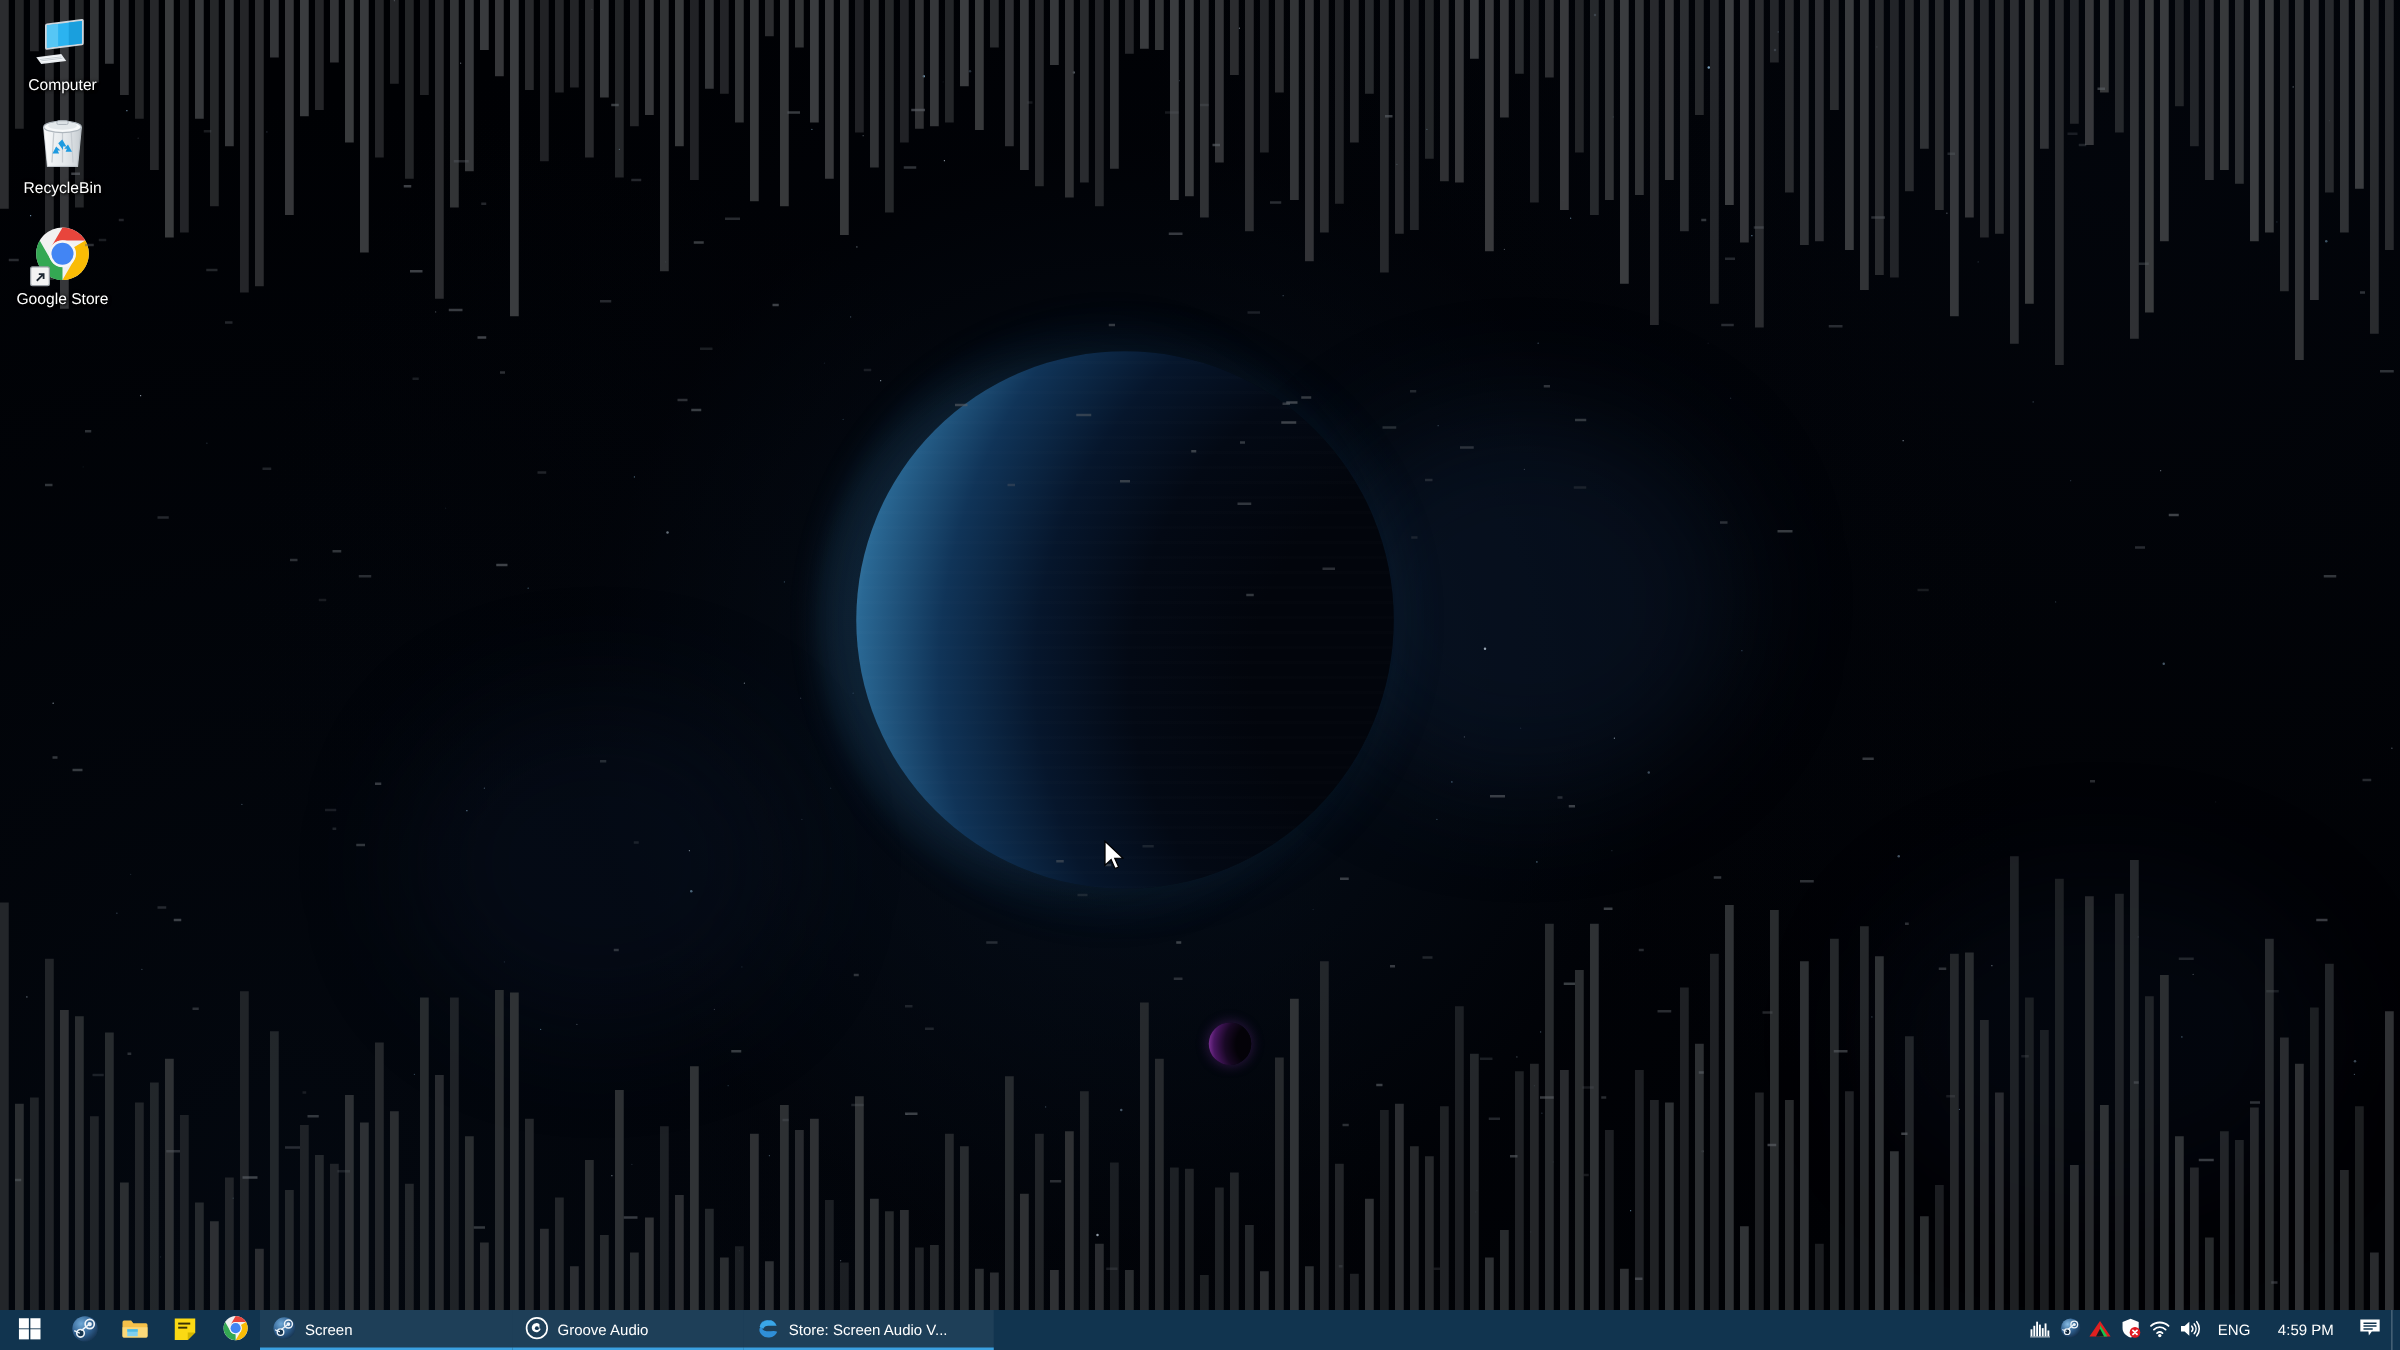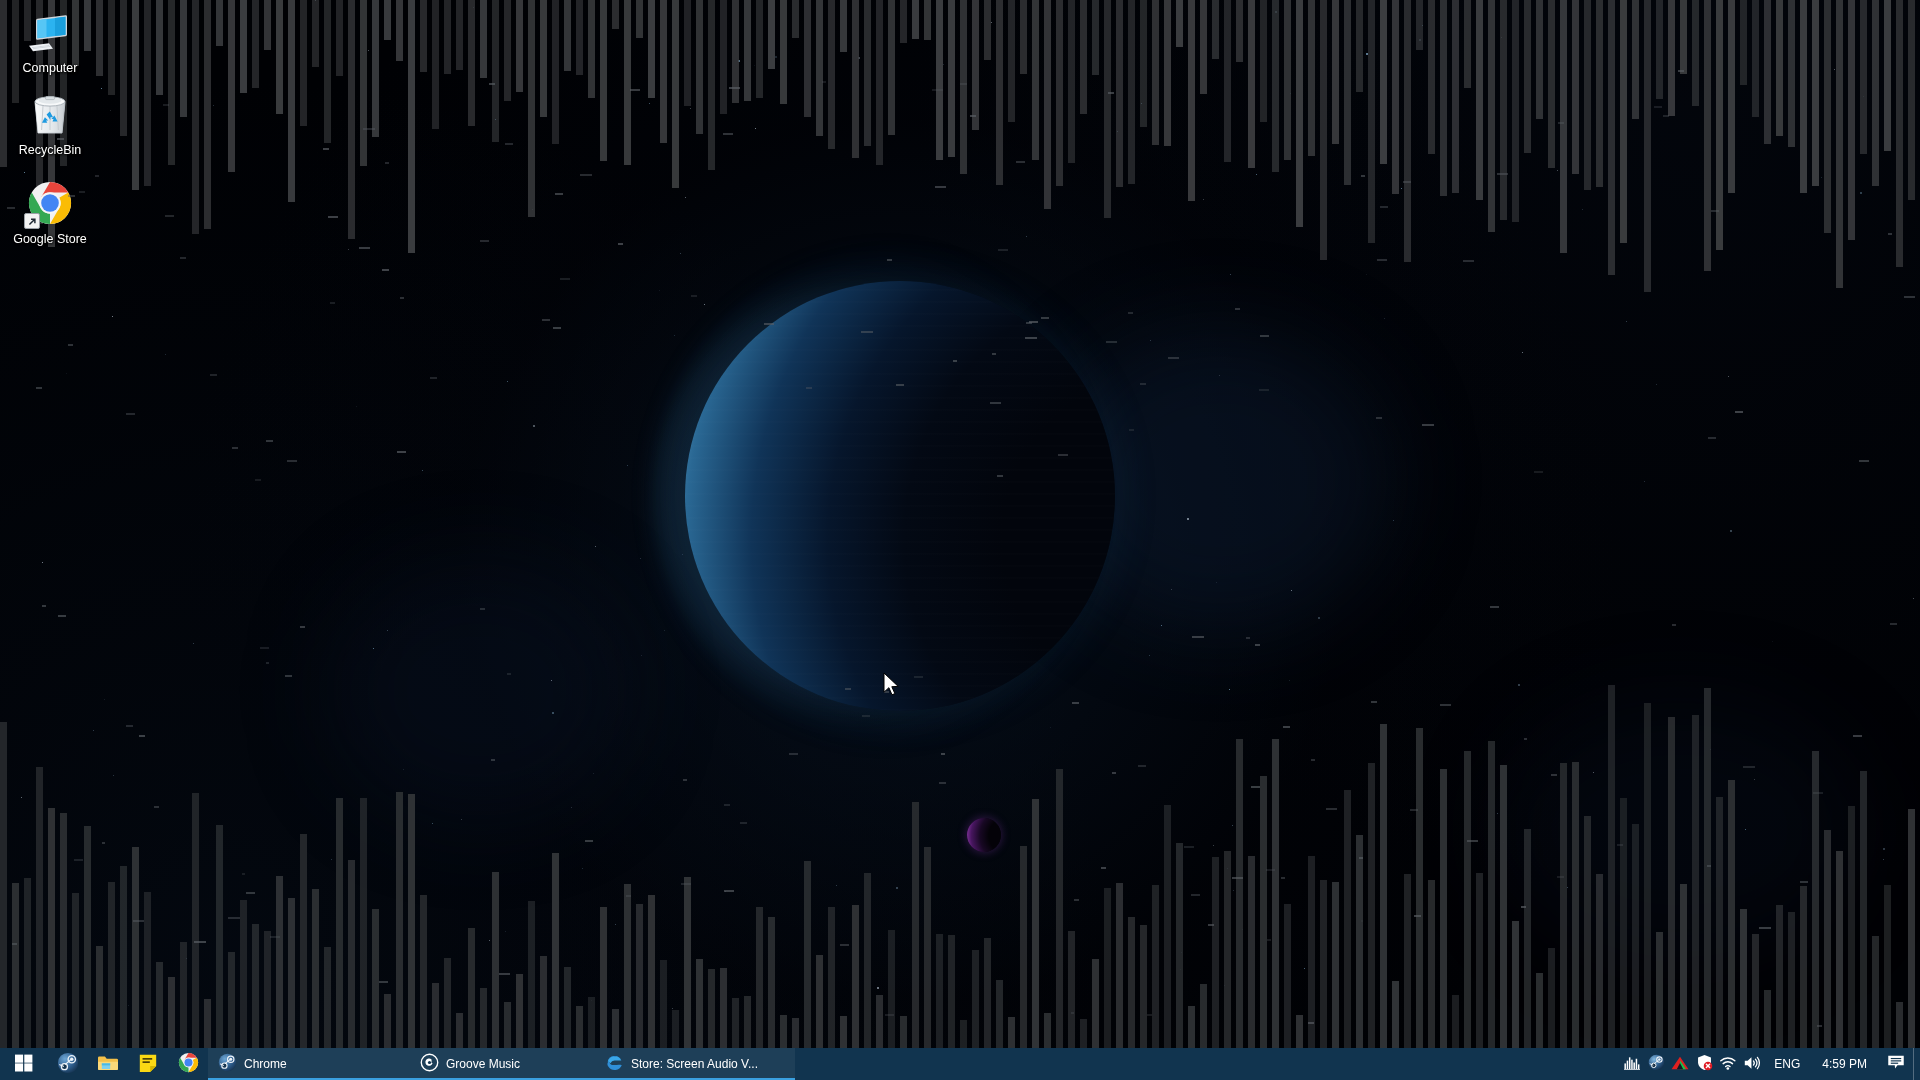--- a/index.html
+++ b/index.html
@@ -986,33 +986,33 @@
             <stop offset="1" stop-color="#0f2840"></stop>
           </radialGradient>
         </defs>
         <circle cx="16.1" cy="7.9" r="4.0" fill="none" stroke="#eef4f9" stroke-width="1.5"></circle>
         <circle cx="16.1" cy="7.9" r="1.9" fill="#eef4f9"></circle>
         <circle cx="8.1" cy="16.0" r="3.3" fill="#16354f" stroke="#eef4f9" stroke-width="1.4"></circle>
         <path d="M3.0 13.9 L7.0 15.6" stroke="#eef4f9" stroke-width="1.3" stroke-linecap="round"></path>
         <path d="M9.3 13.2 L14.4 9.0" stroke="#eef4f9" stroke-width="1.3" stroke-linecap="round"></path>
       </svg>
     </span>
-    <span class="tlabel">Chrome</span>
+    <span class="tlabel">Screen</span>
     <span class="task-underline"></span>
   </div>
 
   <div class="task-btn" style="min-width:185px;">
     <span>
       <svg width="19" height="19" viewBox="0 0 24 24">
         <circle cx="12" cy="12" r="10.4" fill="none" stroke="#ffffff" stroke-width="1.7"></circle>
         <path d="M14.6 8.2 A4.6 4.6 0 1 0 15.9 12.6 L14.6 12.6 L14.6 8.2 Z" fill="#ffffff"></path>
         <circle cx="12" cy="12" r="2.0" fill="#11344f"></circle>
       </svg>
     </span>
-    <span class="tlabel">Groove Music</span>
+    <span class="tlabel">Groove Audio</span>
     <span class="task-underline"></span>
   </div>
 
   <div class="task-btn" style="min-width:200px;">
     <span>
       <svg width="19" height="19" viewBox="0 0 24 24">
         <path d="M21.2 15.6 A9.6 9.6 0 0 1 4.4 17.4 C2.0 14.2 3.3 10.6 6.2 9.4 C5.0 12.6 7.0 15.0 10.4 15.2 C14.2 15.4 18.6 14.2 21.2 15.6 Z" fill="#2f8fd8"></path>
         <path d="M3.4 10.8 A9.0 9.0 0 0 1 20.6 9.5 H12.2 A5.6 5.6 0 0 0 6.9 13.0 C6.2 12.0 5.6 11.1 3.4 10.8 Z" fill="#3aa7e8"></path>
         <path d="M20.6 9.5 A9.0 9.0 0 0 0 3.6 10.4 C5.3 5.8 9.6 3.2 13.9 3.9 C17.4 4.5 19.9 6.8 20.6 9.5 Z" fill="#1c6bb8"></path>
       </svg>

